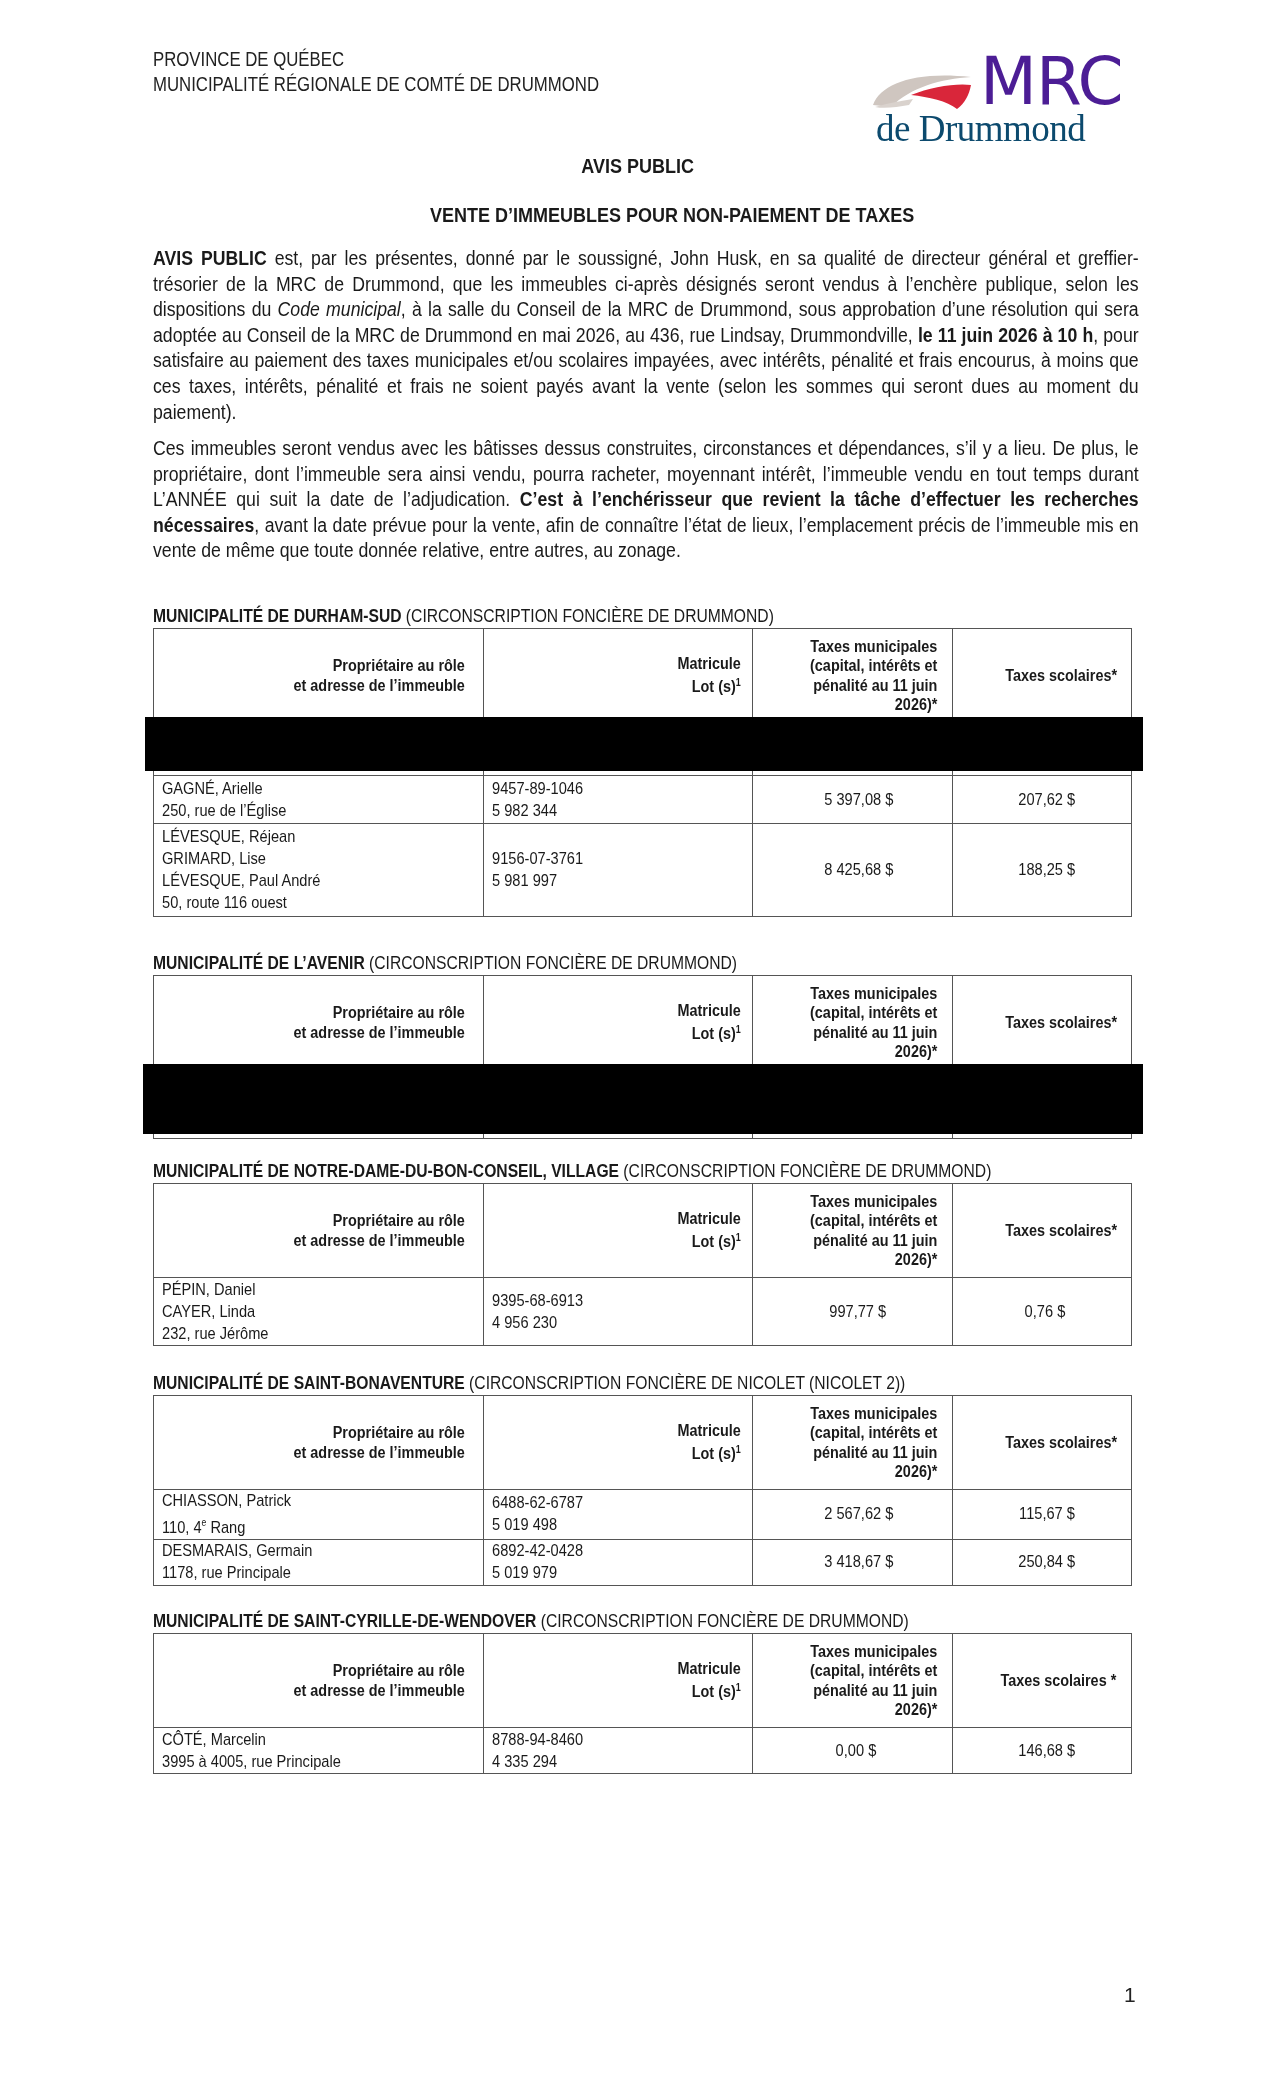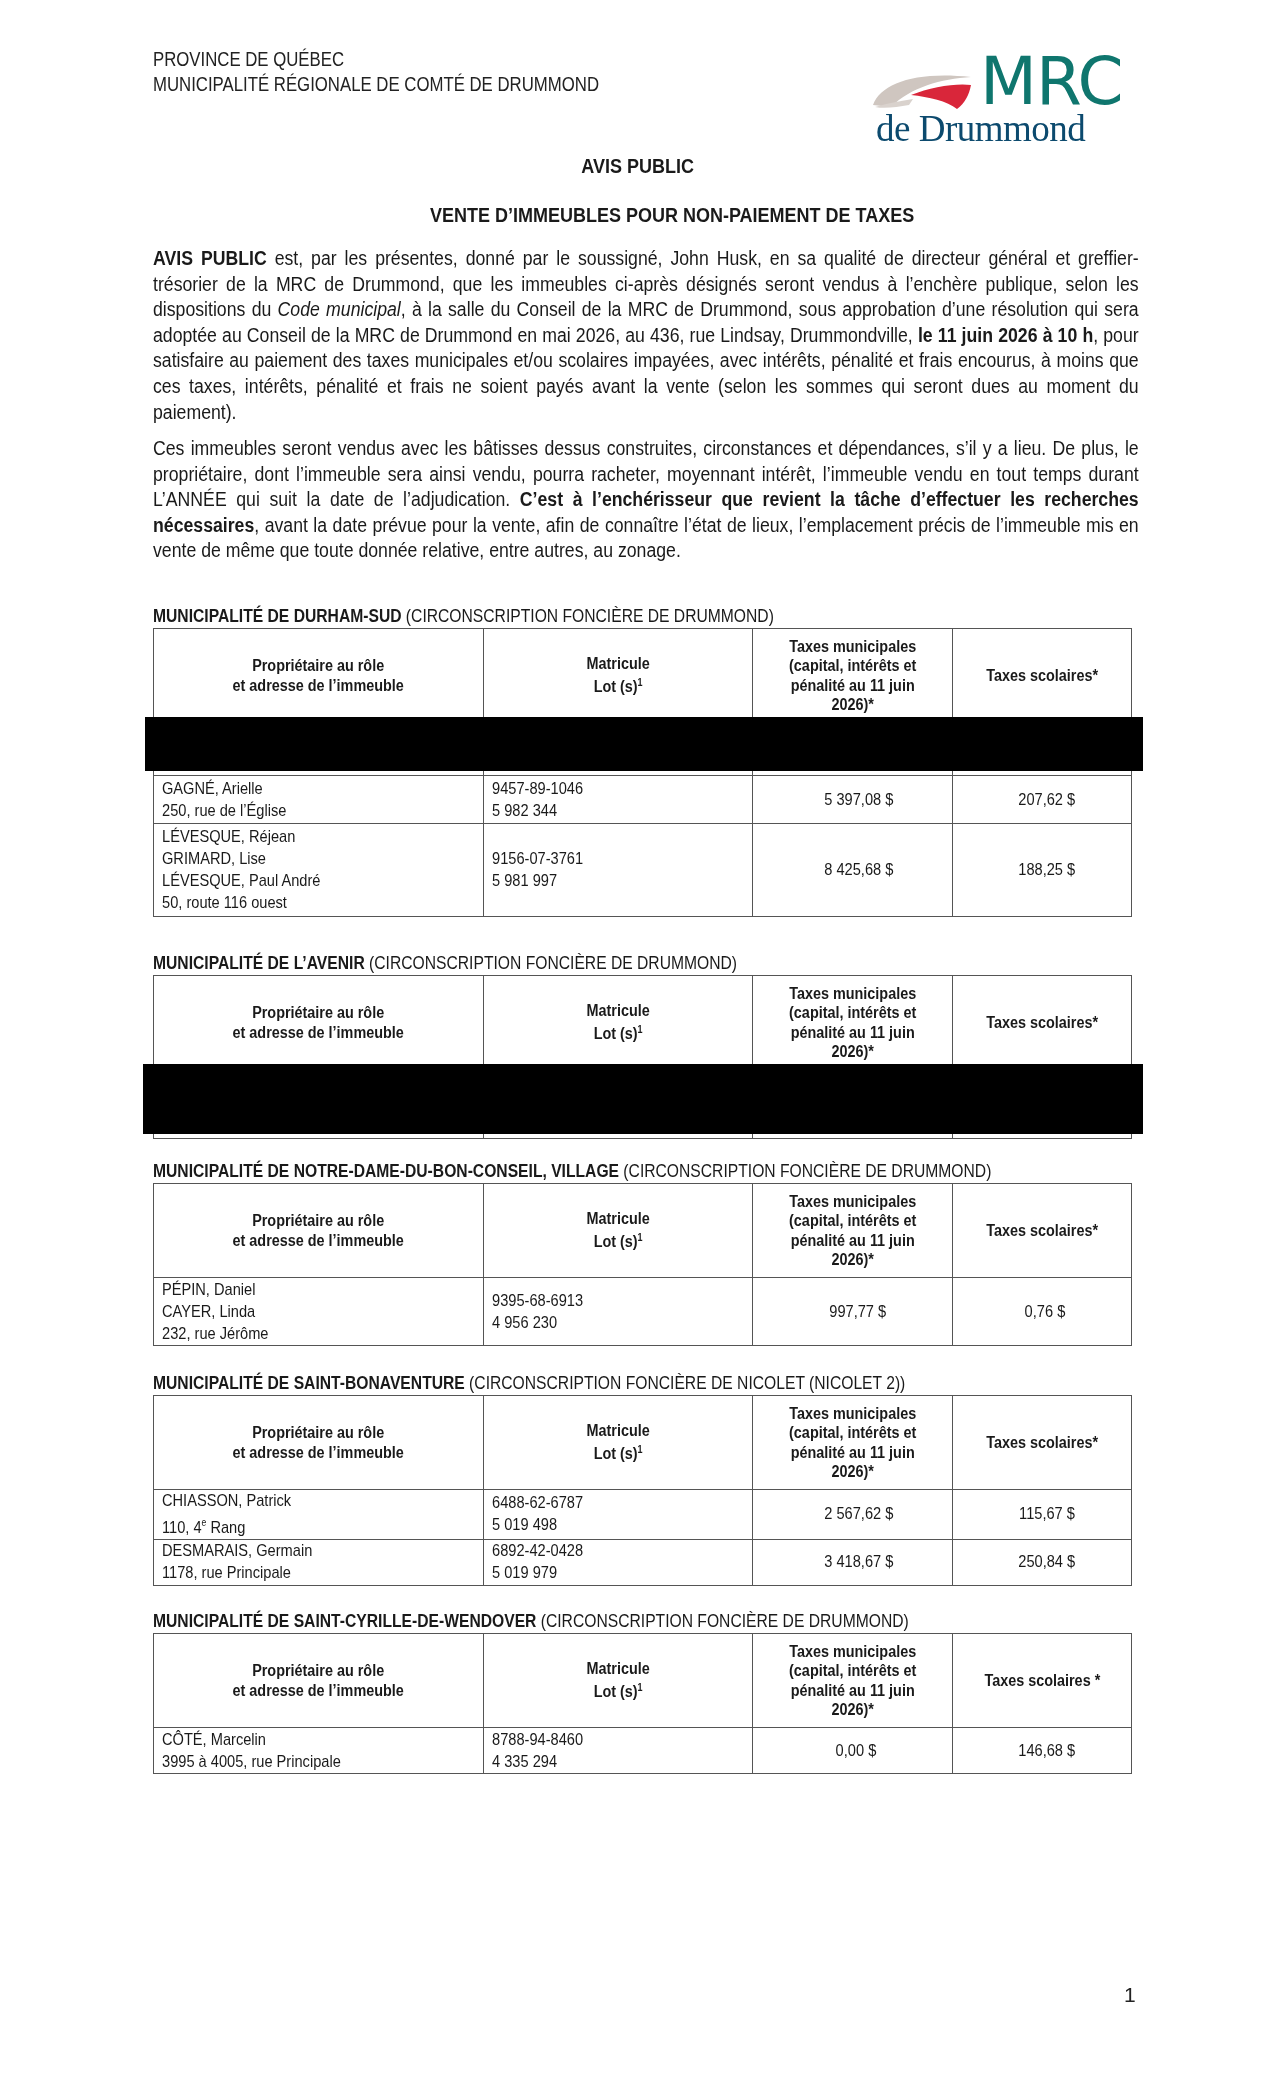--- a/index.html
+++ b/index.html
@@ -2,38 +2,38 @@
 <html><head>
 <meta charset="utf-8">
 <style>
   html, body { margin: 0; padding: 0; background: #ffffff; }
   body {
     width: 1275px; height: 2100px; position: relative; overflow: hidden;
     font-family: "Liberation Sans", sans-serif; color: #1a1a1a;
   }
   .hdr-left { position: absolute; left: 153px; top: 47px; font-size: 19.5px; line-height: 25px; transform: scaleX(0.86); transform-origin: left top; color:#222; }
   .logo { position: absolute; left: 868px; top: 55px; width: 280px; height: 95px; }
-  .logo-mrc { position: absolute; left: 112px; top: -6px; font-size: 66px; line-height: 66px; color: #0f766e; font-family: "DejaVu Sans", sans-serif; letter-spacing: -1px; }
+  .logo-mrc { position: absolute; left: 112px; top: -6px; font-size: 66px; line-height: 66px; color: #4c1d95; font-family: "DejaVu Sans", sans-serif; letter-spacing: -1px; }
   .logo-sub { position: absolute; left: 8px; top: 54px; font-size: 37px; line-height: 40px; color: #0c4a6e; font-family: Liberation Serif, serif; letter-spacing: -0.5px; text-align: center; }
   .logo-mark { position: absolute; left: 3px; top: 10px; width: 120px; height: 50px; }
 
   .title1 { position: absolute; left: 0; width: 1275px; top: 155px; text-align: center; font-weight: bold; font-size: 20px; text-decoration: underline; }
   .title1 span, .title2 span { display: inline-block; transform: scaleX(0.9); }
   .title2 { position: absolute; left: 0; width: 1275px; top: 204px; text-align: center; font-weight: bold; font-size: 20px; padding-left: 35px; }
 
   .para { position: absolute; left: 153px; width: 1115px; font-size: 20px; line-height: 25.6px; text-align: justify; transform: scaleX(0.884); transform-origin: left top; color:#1a1a1a; }
   .p1 { top: 246px; }
   .p2 { top: 436px; }
 
   .muni-title { position: absolute; left: 153px; font-size: 18px; line-height: 22px; white-space: nowrap; transform: scaleX(0.87); transform-origin: left top; }
   .muni-title b { font-weight: bold; }
 
   table.tx { position: absolute; left: 153px; width: 979px; border-collapse: collapse; font-size: 16px; }
   table.tx td, table.tx th { border: 1.5px solid #555; padding: 0 8px; vertical-align: middle; }
-  table.tx th { font-weight: bold; text-align: center; font-size: 16px; line-height: 19.5px; height: 93px; }
+  table.tx th { font-weight: bold; text-align: right; font-size: 16px; line-height: 19.5px; height: 93px; }
   table.tx th .sq { display: inline-block; transform: scaleX(0.9); }
   table.tx td { font-size: 17px; line-height: 22px; }
   table.tx td .sq { display: inline-block; transform: scaleX(0.86); transform-origin: left center; white-space: nowrap; }
   table.tx td.num { text-align: center; }
   table.tx td.num .sq { transform-origin: right center; }
   col.c1 { width: 330px; } col.c2 { width: 270px; } col.c3 { width: 200px; } col.c4 { width: 179px; }
   .redact { position: absolute; background: #000; }
 
   .page-num { position: absolute; left: 1124px; top: 1983px; font-size: 21px; color: #222; }
 </style>

